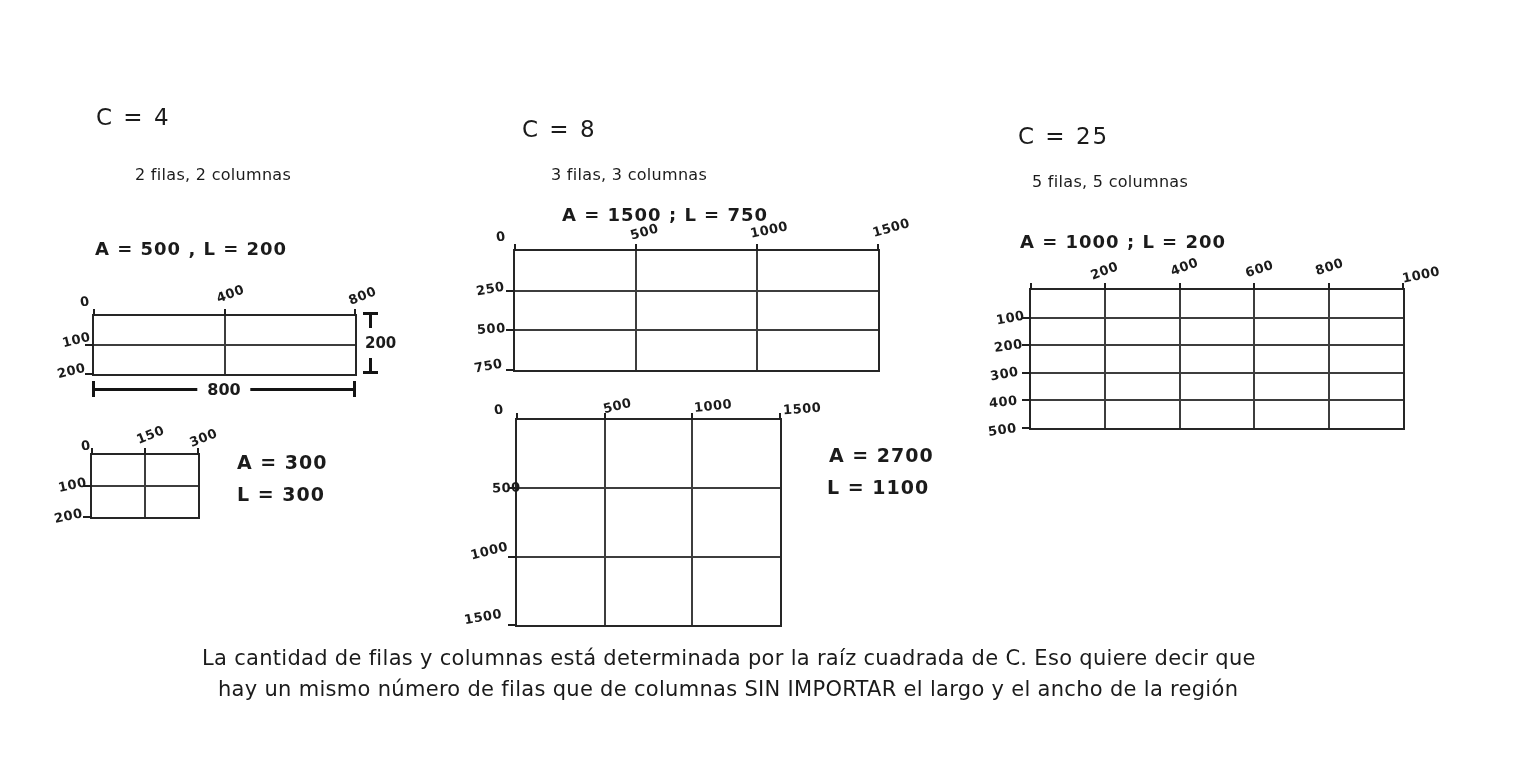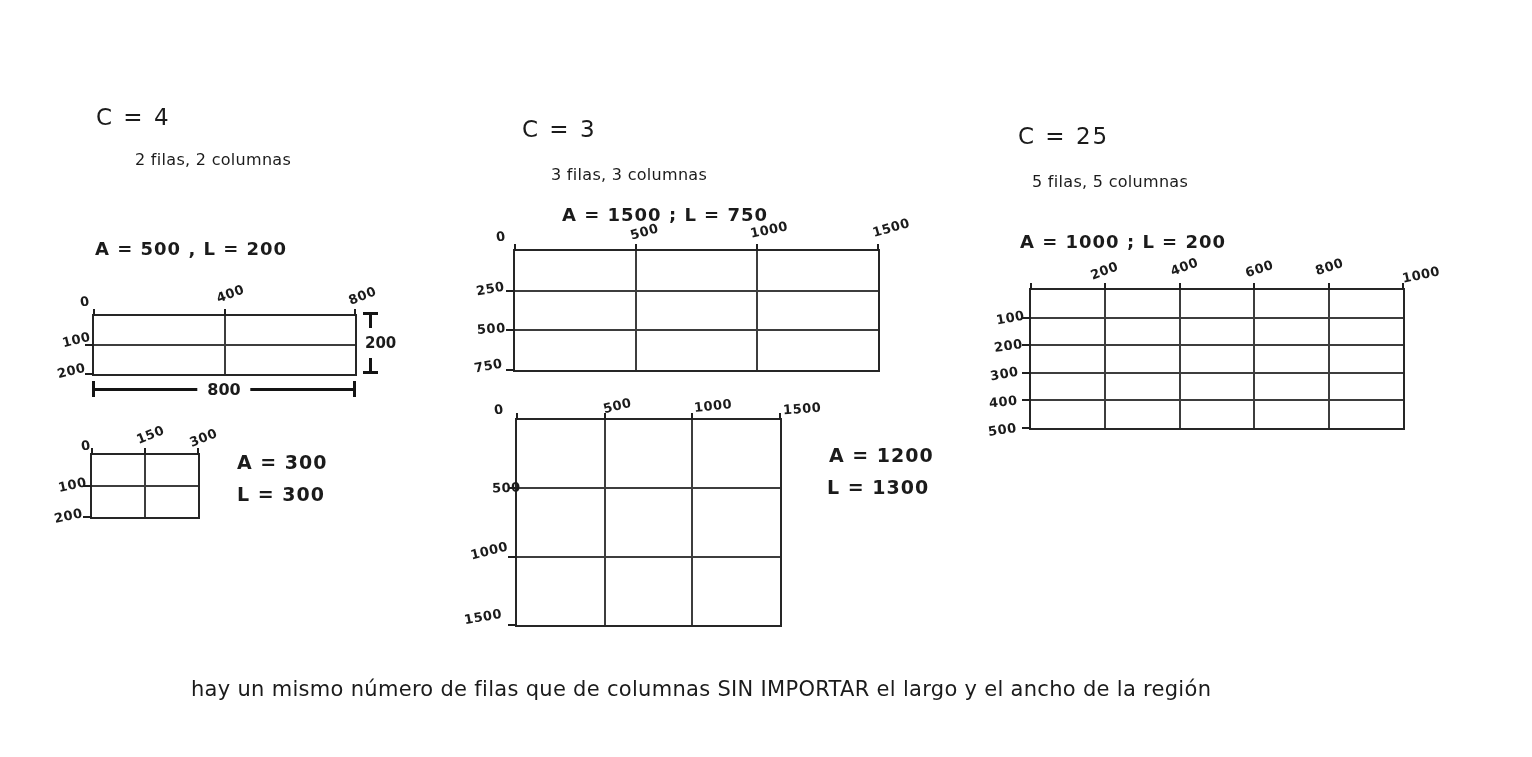--- a/index.html
+++ b/index.html
@@ -40,21 +40,21 @@
     background:#fff;padding:0 10px;font-size:16px;font-weight:bold;}
   .footer-line{position:absolute;font-size:21px;letter-spacing:.3px;white-space:nowrap;}
 </style>
 </head>
 <body>
 
 <div class="canvas">
 
 
   <div class="heading" style="left:96px;top:104px">C = 4</div>
-  <div class="sub" style="left:135px;top:150px">2 filas, 2 columnas</div>
+  <div class="sub" style="left:135px;top:165px">2 filas, 2 columnas</div>
   <div class="annot" style="left:95px;top:238px">A = 500 ,   L = 200</div>
 
   <div class="grid" style="left:92px;top:314px;width:261px;height:58px">
       <div class="gridline v" style="left: calc(50% - 1px);"></div>
       <div class="gridline h" style="top: calc(50% - 1px);"></div>
       <div class="tick top" style="left: calc(0% - 1px);"></div>
       <div class="tick top" style="left: calc(50% - 1px);"></div>
       <div class="tick top" style="left: calc(100% - 1px);"></div>
       <div class="tick left" style="top: calc(50% - 1px);"></div>
       <div class="tick left" style="top: calc(100% - 1px);"></div>
@@ -89,21 +89,21 @@
       <div class="tick left" style="top: calc(100% - 1px);"></div>
     </div>
   <span class="lab" style="left:81px;top:438px;transform:rotate(-8deg)">0</span>
   <span class="lab" style="left:136px;top:427px;transform:rotate(-22deg)">150</span>
   <span class="lab" style="left:189px;top:430px;transform:rotate(-22deg)">300</span>
   <span class="lab" style="left:58px;top:477px;transform:rotate(-12deg)">100</span>
   <span class="lab" style="left:54px;top:508px;transform:rotate(-12deg)">200</span>
   <div class="note" style="left:237px;top:451px">A = 300</div>
   <div class="note" style="left:237px;top:483px">L = 300</div>
 
-  <div class="heading" style="left:522px;top:116px">C = 3</div>
+  <div class="heading" style="left:522px;top:116px">C = 8</div>
   <div class="sub" style="left:551px;top:165px">3 filas, 3 columnas</div>
   <div class="annot" style="left:562px;top:204px">A = 1500 ;   L = 750</div>
 
   <div class="grid" style="left:513px;top:249px;width:363px;height:119px">
       <div class="gridline v" style="left: calc(33.3333% - 1px);"></div>
       <div class="gridline v" style="left: calc(66.6667% - 1px);"></div>
       <div class="gridline h" style="top: calc(33.3333% - 1px);"></div>
       <div class="gridline h" style="top: calc(66.6667% - 1px);"></div>
       <div class="tick top" style="left: calc(0% - 1px);"></div>
       <div class="tick top" style="left: calc(33.3333% - 1px);"></div>
@@ -134,22 +134,22 @@
       <div class="tick left" style="top: calc(66.6667% - 1px);"></div>
       <div class="tick left" style="top: calc(100% - 1px);"></div>
     </div>
   <span class="lab" style="left:494px;top:402px;transform:rotate(-8deg)">0</span>
   <span class="lab" style="left:603px;top:398px;transform:rotate(-14deg)">500</span>
   <span class="lab" style="left:694px;top:398px;transform:rotate(-6deg)">1000</span>
   <span class="lab" style="left:783px;top:401px;transform:rotate(-4deg)">1500</span>
   <span class="lab" style="left:492px;top:480px;transform:rotate(-2deg)">500</span>
   <span class="lab" style="left:470px;top:543px;transform:rotate(-14deg)">1000</span>
   <span class="lab" style="left:464px;top:609px;transform:rotate(-10deg)">1500</span>
-  <div class="note" style="left:829px;top:444px">A = 1200</div>
-  <div class="note" style="left:827px;top:476px">L = 1300</div>
+  <div class="note" style="left:829px;top:444px">A = 2700</div>
+  <div class="note" style="left:827px;top:476px">L = 1100</div>
 
   <div class="heading" style="left:1018px;top:123px">C = 25</div>
   <div class="sub" style="left:1032px;top:172px">5 filas, 5 columnas</div>
   <div class="annot" style="left:1020px;top:231px">A = 1000  ;   L = 200</div>
 
   <div class="grid" style="left:1029px;top:288px;width:372px;height:138px">
       <div class="gridline v" style="left: calc(20% - 1px);"></div>
       <div class="gridline v" style="left: calc(40% - 1px);"></div>
       <div class="gridline v" style="left: calc(60% - 1px);"></div>
       <div class="gridline v" style="left: calc(80% - 1px);"></div>
@@ -173,15 +173,16 @@
   <span class="lab" style="left:1170px;top:259px;transform:rotate(-20deg)">400</span>
   <span class="lab" style="left:1245px;top:261px;transform:rotate(-18deg)">600</span>
   <span class="lab" style="left:1315px;top:259px;transform:rotate(-18deg)">800</span>
   <span class="lab" style="left:1402px;top:267px;transform:rotate(-12deg)">1000</span>
   <span class="lab" style="left:996px;top:310px;transform:rotate(-10deg)">100</span>
   <span class="lab" style="left:994px;top:338px;transform:rotate(-8deg)">200</span>
   <span class="lab" style="left:990px;top:366px;transform:rotate(-10deg)">300</span>
   <span class="lab" style="left:989px;top:394px;transform:rotate(-6deg)">400</span>
   <span class="lab" style="left:988px;top:422px;transform:rotate(-8deg)">500</span>
 
-  <div class="footer-line" style="left:191px;top:677px">hay un mismo número de filas que de columnas SIN IMPORTAR el largo y el ancho de la región</div>
+  <div class="footer-line" style="left:202px;top:646px">La cantidad de filas y columnas está determinada por la raíz cuadrada de C. Eso quiere decir que</div>
+  <div class="footer-line" style="left:218px;top:677px">hay un mismo número de filas que de columnas SIN IMPORTAR el largo y el ancho de la región</div>
 
 </div>
 
 </body></html>

